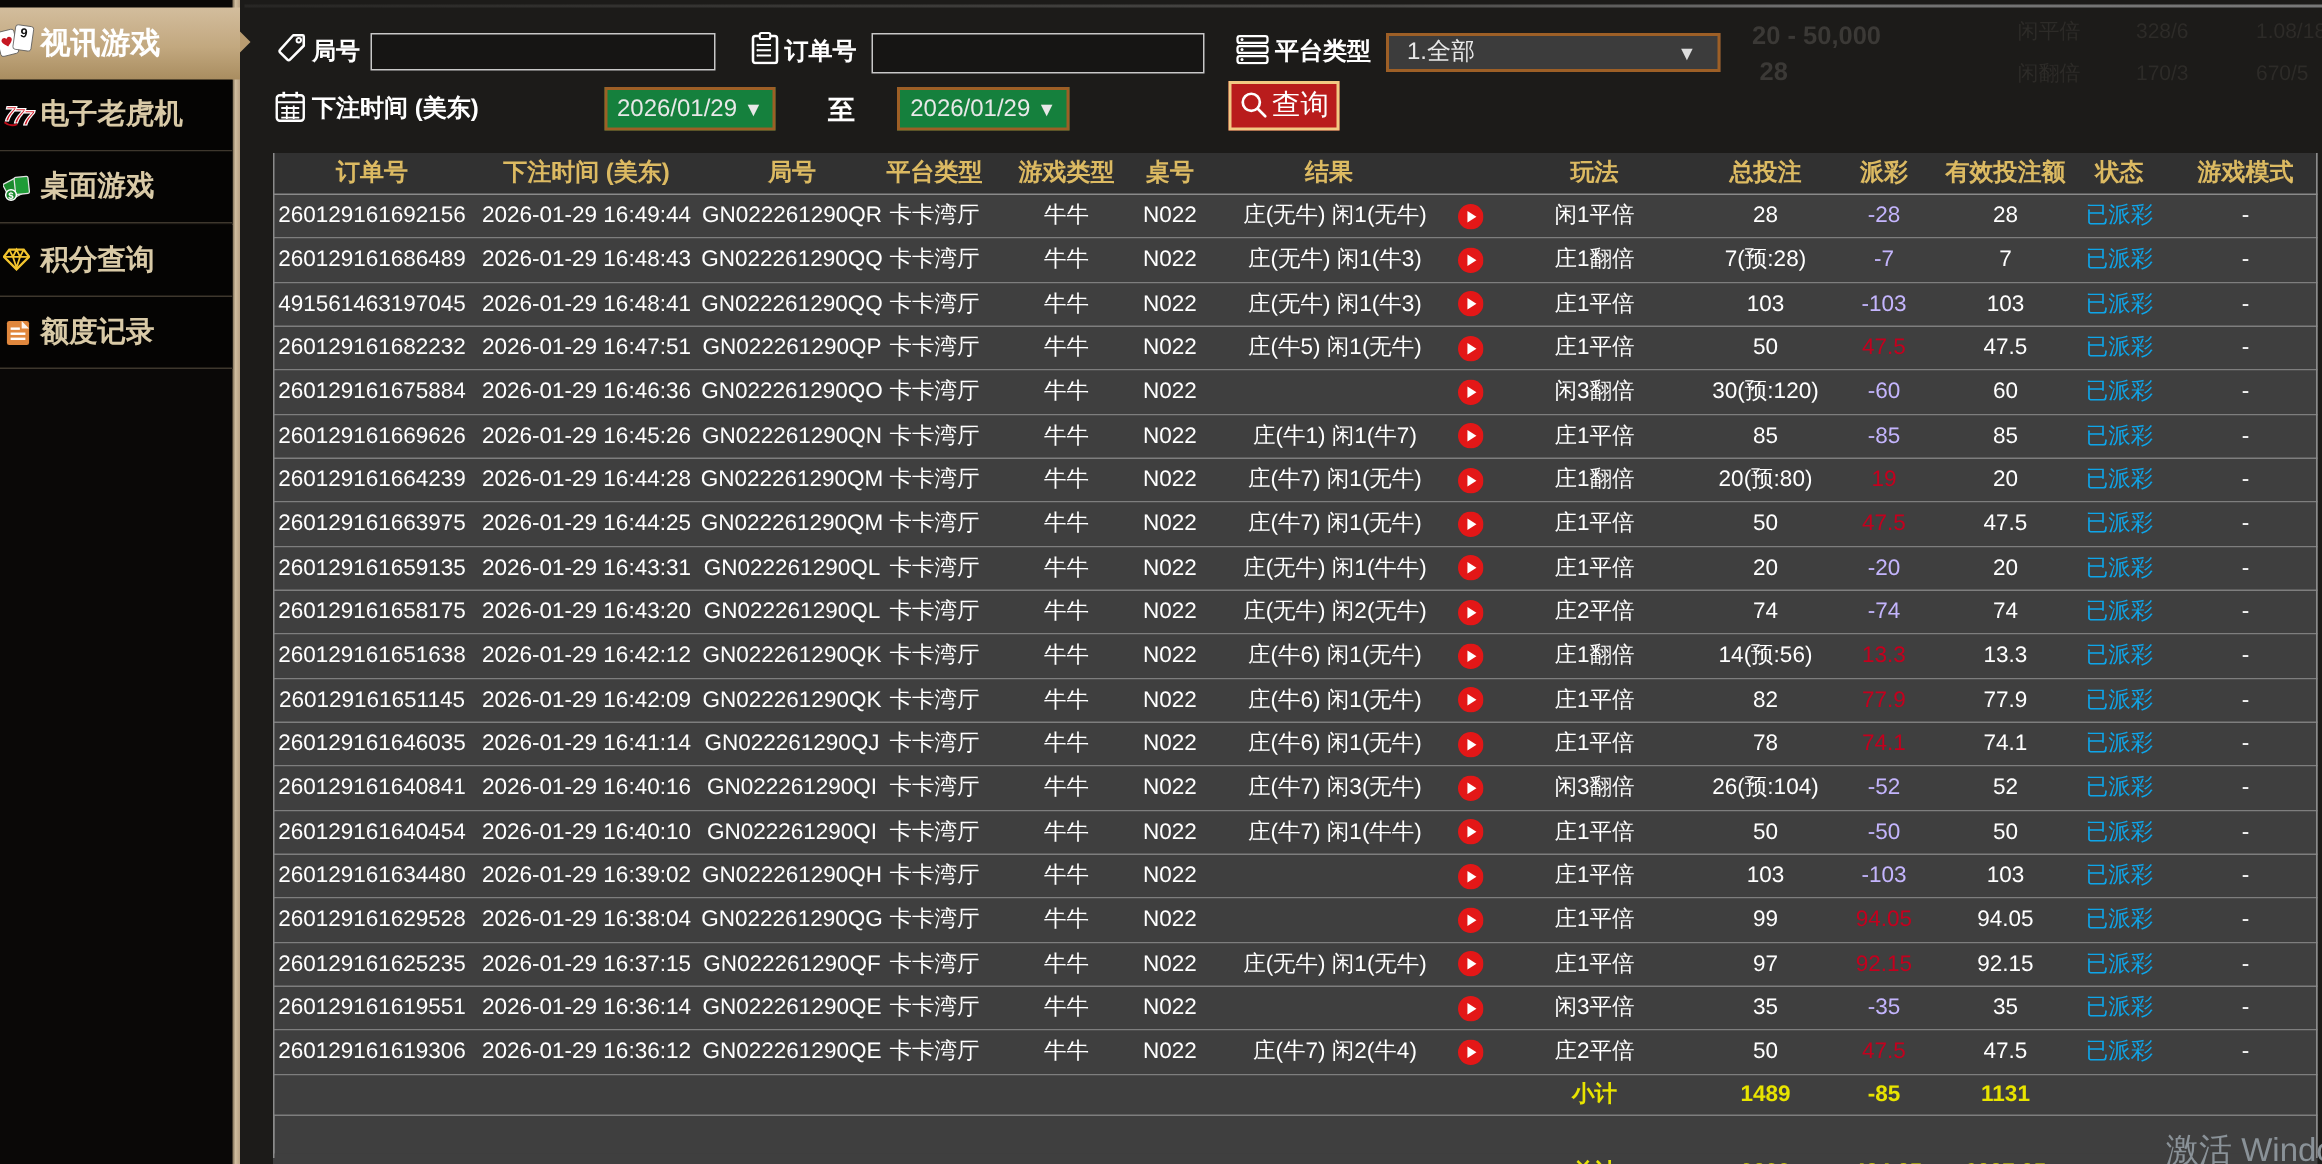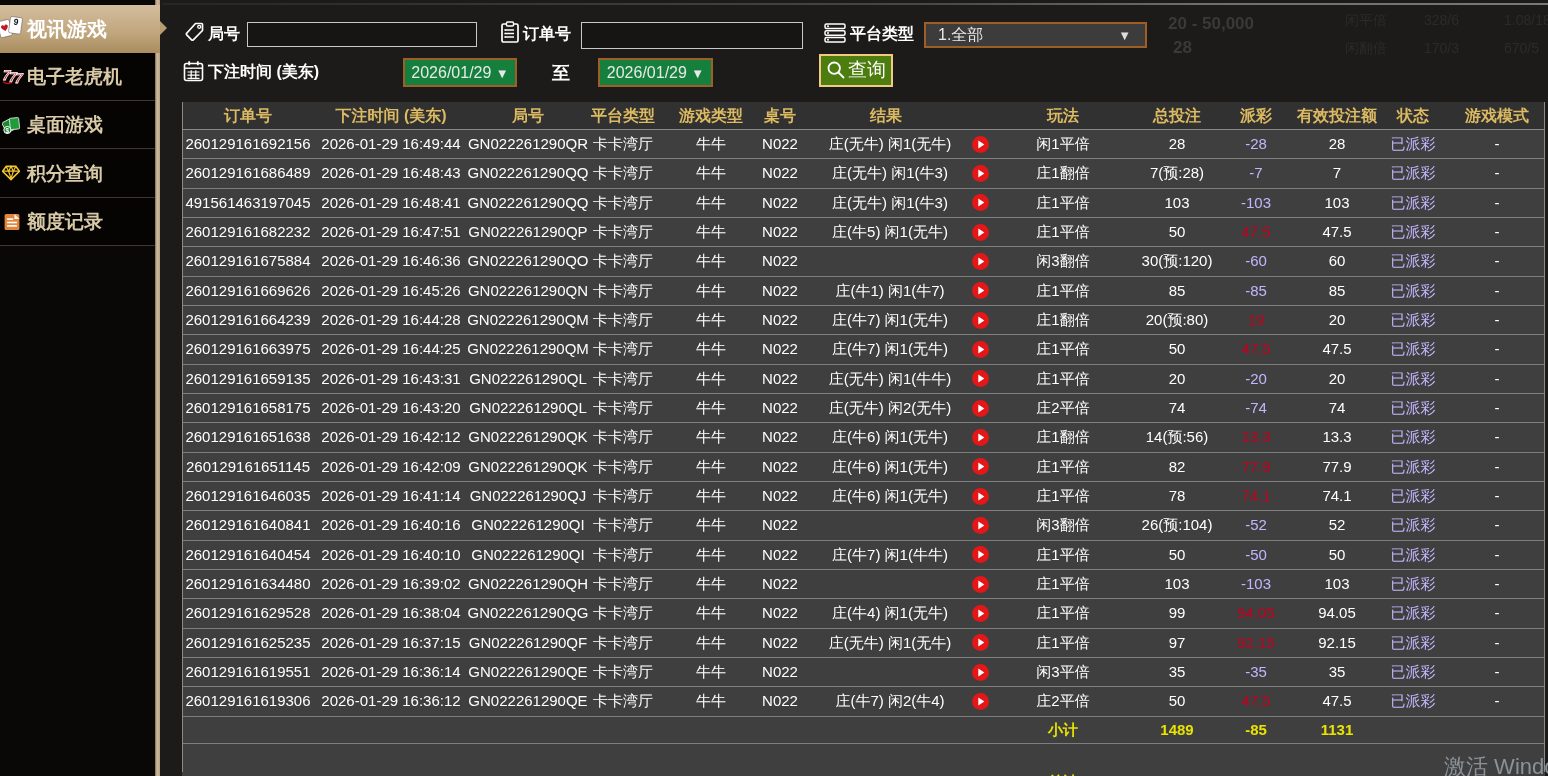--- a/index.html
+++ b/index.html
@@ -32,21 +32,21 @@
 .c6{left:565px;width:66px}
 .c7{left:608px;width:200px}
 .c8{left:831px;width:100px}
 .c9{left:935px;width:120px}
 .c10{left:1034px;width:80px}
 .c11{left:1105px;width:100px}
 .c12{left:1191px;width:80px}
 .c13{left:1285px;width:60px}
 .pg{color:#c4b5fd}
 .pr{color:#c3001e}
-.st{color:#c4b5fd}
+.st{color:#0ea5e9}
 .sum{color:#e8e400;font-weight:bold}
 .pw{position:absolute;left:781px;width:34px;height:100%;display:flex;align-items:center;justify-content:center}
 .pl{display:block}
 .faint{position:absolute;color:#2d2b28;white-space:nowrap}
 </style></head>
 <body>
 
 <div class="faint" style="left:163px;top:3px;width:1385px;height:1.5px;background:linear-gradient(90deg,#272624,#494846 55%,#6f6f6f 75%,#787878)"></div>
 <div class="faint" style="left:1168px;top:14px;font-size:17px;font-weight:bold;color:#3b3936">20 - 50,000</div>
 <div class="faint" style="left:1173px;top:38px;font-size:17px;font-weight:bold;color:#3b3936">28</div>
@@ -149,21 +149,21 @@
 <rect x="1.5" y="3.5" width="18" height="17" rx="2" fill="none" stroke="#fff" stroke-width="1.6"></rect>
 <path d="M2 8.2h17" stroke="#fff" stroke-width="1.4"></path>
 <path d="M6.2 1.2v4M14.8 1.2v4" stroke="#fff" stroke-width="1.8"></path>
 <path d="M4.5 12h12M4.5 15.2h12M4.5 18.4h12" stroke="#fff" stroke-width="1.2"></path>
 <path d="M8.2 10.3v9M12.8 10.3v9" stroke="#fff" stroke-width="1.2"></path>
     </svg></div>
 <div class="flab" style="left:208px;top:62px">下注时间 (美东)</div>
 <div class="dsel" style="left:403px;top:58px;width:114px;height:29px;line-height:25px;text-align:center">2026/01/29 <span style="font-size:13px">▼</span></div>
 <div class="flab" style="left:552px;top:61px;font-size:18px">至</div>
 <div class="dsel" style="left:598px;top:58px;width:115px;height:29px;line-height:25px;text-align:center">2026/01/29 <span style="font-size:13px">▼</span></div>
-<div class="abs" style="left:819px;top:53.5px;width:74px;height:33px;background:#4d7c0f;border:2px solid #f2c983;color:#fff;font-size:19px;display:flex;align-items:center;justify-content:center;gap:2px">
+<div class="abs" style="left:819px;top:53.5px;width:74px;height:33px;background:#b91c1c;border:2px solid #f2c983;color:#fff;font-size:19px;display:flex;align-items:center;justify-content:center;gap:2px">
     <svg width="20" height="20" viewBox="0 0 20 20">
 <circle cx="8.2" cy="8.2" r="5.7" fill="none" stroke="#fff" stroke-width="1.8"></circle>
 <path d="M12.5 12.5l5 5" stroke="#fff" stroke-width="1.8" stroke-linecap="round"></path>
     </svg>
     <span>查询</span>
   </div>
 
 <div id="tbl"></div>
 <div style="position:absolute;left:182px;top:102px;width:1px;height:669.6px;background:#8a8a8a;z-index:3"></div>
 <div style="position:absolute;left:1544px;top:102px;width:1px;height:669.6px;background:#8a8a8a;z-index:3"></div>
@@ -454,20 +454,21 @@
     <span class="cc st c12">已派彩</span>
     <span class="cc c13">-</span>
   </div>
 <div class="row" style="top:511.3px">
     <span class="cc c1">260129161640841</span>
     <span class="cc c2">2026-01-29 16:40:16</span>
     <span class="cc c3">GN022261290QI</span>
     <span class="cc c4">卡卡湾厅</span>
     <span class="cc c5">牛牛</span>
     <span class="cc c6">N022</span>
+    <span class="cc c7">庄(牛7) 闲3(无牛)</span>
     <span class="pw">
       <svg class="pl" width="17" height="17" viewBox="0 0 17 17">
         <circle cx="8.5" cy="8.5" r="8.5" fill="#e31717"></circle>
         <path d="M6.3 4.6l6 3.9-6 3.9z" fill="#fff"></path>
       </svg>
     </span>
     <span class="cc c8">闲3翻倍</span>
     <span class="cc c9">26(预:104)</span>
     <span class="cc pg c10">-52</span>
     <span class="cc c11">52</span>
@@ -515,21 +516,20 @@
     <span class="cc st c12">已派彩</span>
     <span class="cc c13">-</span>
   </div>
 <div class="row" style="top:599.3px">
     <span class="cc c1">260129161629528</span>
     <span class="cc c2">2026-01-29 16:38:04</span>
     <span class="cc c3">GN022261290QG</span>
     <span class="cc c4">卡卡湾厅</span>
     <span class="cc c5">牛牛</span>
     <span class="cc c6">N022</span>
-    <span class="cc c7">庄(牛4) 闲1(无牛)</span>
     <span class="pw">
       <svg class="pl" width="17" height="17" viewBox="0 0 17 17">
         <circle cx="8.5" cy="8.5" r="8.5" fill="#e31717"></circle>
         <path d="M6.3 4.6l6 3.9-6 3.9z" fill="#fff"></path>
       </svg>
     </span>
     <span class="cc c8">庄1平倍</span>
     <span class="cc c9">99</span>
     <span class="cc pr c10">94.05</span>
     <span class="cc c11">94.05</span>

